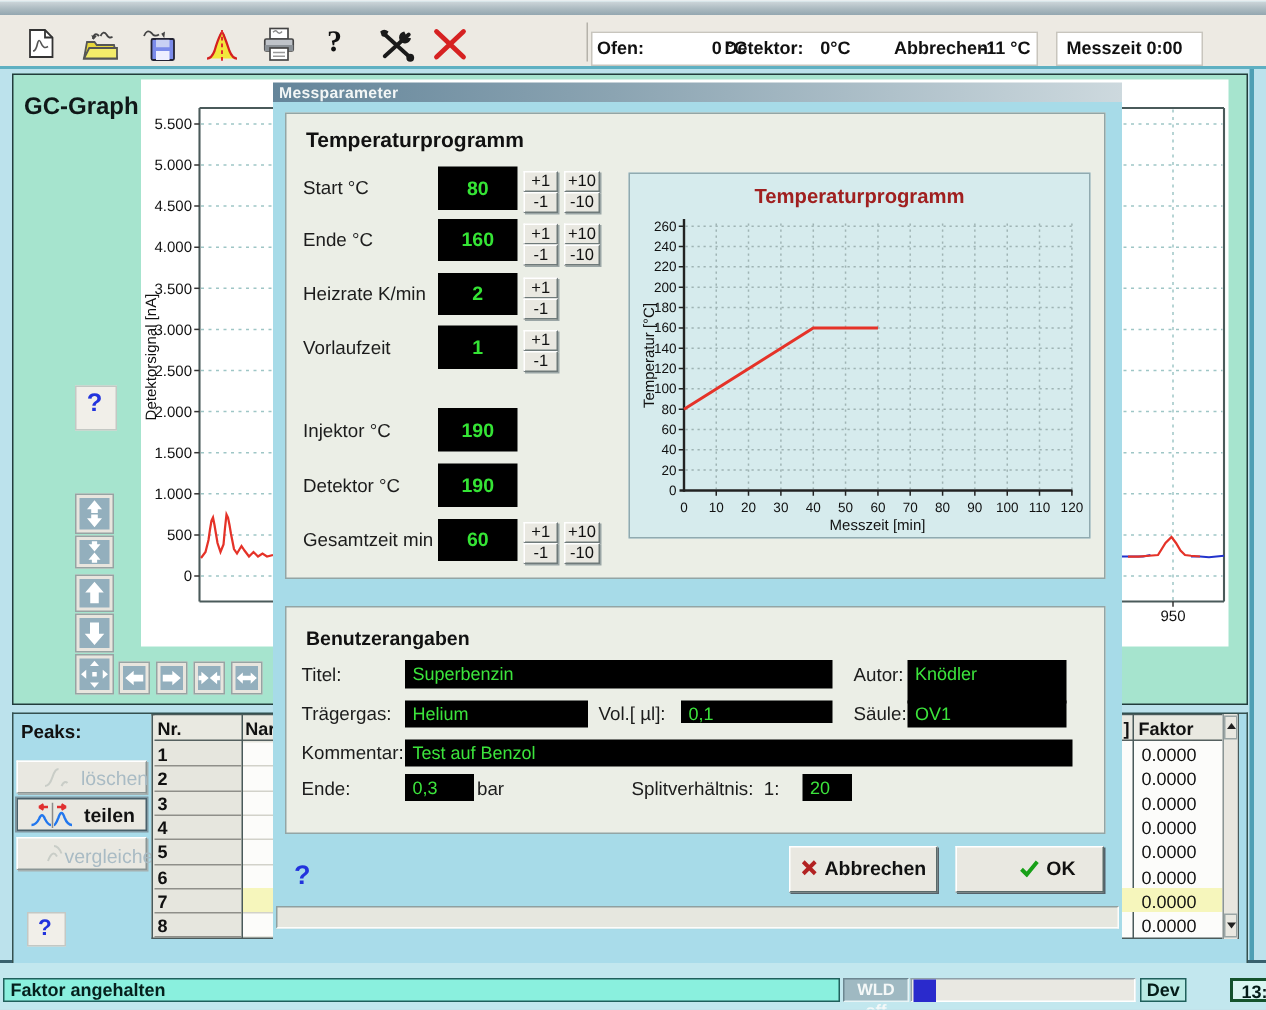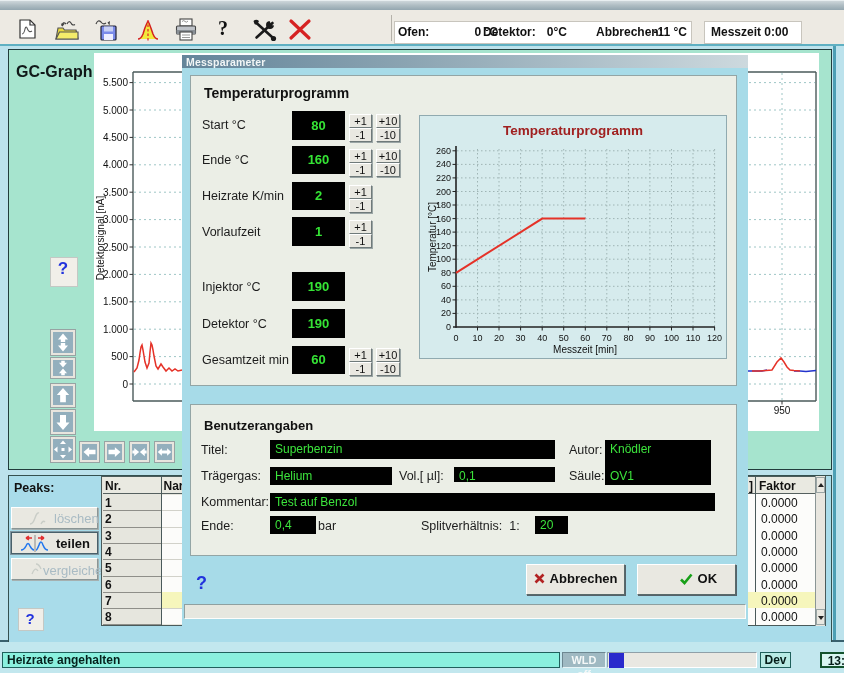--- a/index.html
+++ b/index.html
@@ -317,21 +317,21 @@
     </svg></div>
 <div class="abs" style="left:815.5px;top:608.5px;width:9.5px;height:16px;background:#e9e8e1;border:1px solid #9aa5a5;box-sizing:border-box">
   <svg width="8" height="13" viewBox="0 0 8 13">
       <path d="M4 9 L1 5 H7 Z" fill="#222"></path>
     </svg></div>
 
 <div class="abs" style="left:18px;top:608px;width:24px;height:21px;background:#f1efe9;border:1px solid #c4c8c4"></div>
 <div class="abs" style="left:18px;top:610px;width:24px;text-align:center;font-size:15px;font-weight:bold;color:#2233dd">?</div>
 
 <div class="abs" style="left:0;top:642px;width:844px;height:31px;background:#c2e7ee"></div>
-<div class="abs" style="left:2px;top:652px;width:558px;height:16px;background:#8af0de;border:1px solid #20605c;line-height:15px;font-size:12px;font-weight:bold;color:#05201c;padding-left:4px;box-sizing:border-box">Heizrate angehalten</div>
+<div class="abs" style="left:2px;top:652px;width:558px;height:16px;background:#8af0de;border:1px solid #20605c;line-height:15px;font-size:12px;font-weight:bold;color:#05201c;padding-left:4px;box-sizing:border-box">Faktor angehalten</div>
 <div class="abs" style="left:562px;top:652px;width:44px;height:16px;background:#9fb9c2;border-top:1px solid #6d8791;border-left:1px solid #6d8791;border-bottom:1px solid #e8f4f6;border-right:1px solid #e8f4f6;box-sizing:border-box;font-size:11px;font-weight:bold;color:#f4f8f8;text-align:center;line-height:14px">WLD off</div>
 <div class="abs" style="left:607px;top:652px;width:150px;height:16px;background:#e9e8e2;border-top:1px solid #8fa0a8;border-left:1px solid #8fa0a8;border-bottom:1px solid #fff;border-right:1px solid #fff;box-sizing:border-box"></div>
 <div class="abs" style="left:609px;top:652.5px;width:15px;height:15px;background:#2a2acc"></div>
 <div class="abs" style="left:760px;top:652px;width:31px;height:16px;background:#b8eae4;border:1px solid #20605c;box-sizing:border-box;font-size:12px;font-weight:bold;color:#041c18;text-align:center;line-height:14px">Dev</div>
 <div class="abs" style="left:820px;top:652px;width:46px;height:16px;background:#d9f6f2;border:2px solid #14532d;box-sizing:border-box;font-size:12px;font-weight:bold;color:#041c18;text-align:center;line-height:14px">13:14</div>
 
 <div class="abs" style="left:182px;top:55px;width:566px;height:12.5px;background:linear-gradient(to right,#64859a,#8ba4b2 40%,#cdd9de 100%)"></div>
 <div class="abs" style="left:186px;top:56px;font-size:10.5px;font-weight:bold;color:#f2f6f6;letter-spacing:0.2px">Messparameter</div>
 
 <div class="abs" style="left:182px;top:67.5px;width:566px;height:552px;background:#a7dbe8"></div>
@@ -485,21 +485,21 @@
 <div class="bfield" style="left:270px;top:467px;width:117px;height:18px">Helium</div>
 <div class="lbl" style="left:399px;top:469px">Vol.[ µl]:</div>
 <div class="bfield" style="left:454px;top:467px;width:96px;height:15px">0,1</div>
 <div class="lbl" style="left:569px;top:469px">Säule:</div>
 <div class="bfield" style="left:605px;top:467px;width:101px;height:18px">OV1</div>
 
 <div class="lbl" style="left:201px;top:495px">Kommentar:</div>
 <div class="bfield" style="left:270px;top:493px;width:440px;height:18px">Test auf Benzol</div>
 
 <div class="lbl" style="left:201px;top:519px">Ende:</div>
-<div class="bfield" style="left:270px;top:516px;width:41px;height:18px">0,4</div>
+<div class="bfield" style="left:270px;top:516px;width:41px;height:18px">0,3</div>
 <div class="lbl" style="left:318px;top:519px">bar</div>
 <div class="lbl" style="left:421px;top:519px">Splitverhältnis: &nbsp;1:</div>
 <div class="bfield" style="left:535px;top:516px;width:28px;height:18px">20</div>
 
 <div class="abs" style="left:196px;top:573px;font-size:18px;font-weight:bold;color:#2233dd">?</div>
 
 <div class="abs" style="left:526px;top:564px;width:99px;height:31px;background:#e9e8e1;border:1px solid #5a6a6a;border-top-color:#fff;border-left-color:#fff;box-shadow:1px 1px 0 #55626a;box-sizing:border-box"></div>
 <div class="abs" style="left:526px;top:564px;width:99px;height:31px;text-align:center;line-height:30px;font-size:13px;font-weight:bold;color:#111">
   <svg style="vertical-align:-2px" width="13" height="13">
       <path d="M2.5 2.5 L10.5 10.5 M10.5 2.5 L2.5 10.5" stroke="#b22222" stroke-width="2.6"></path>

